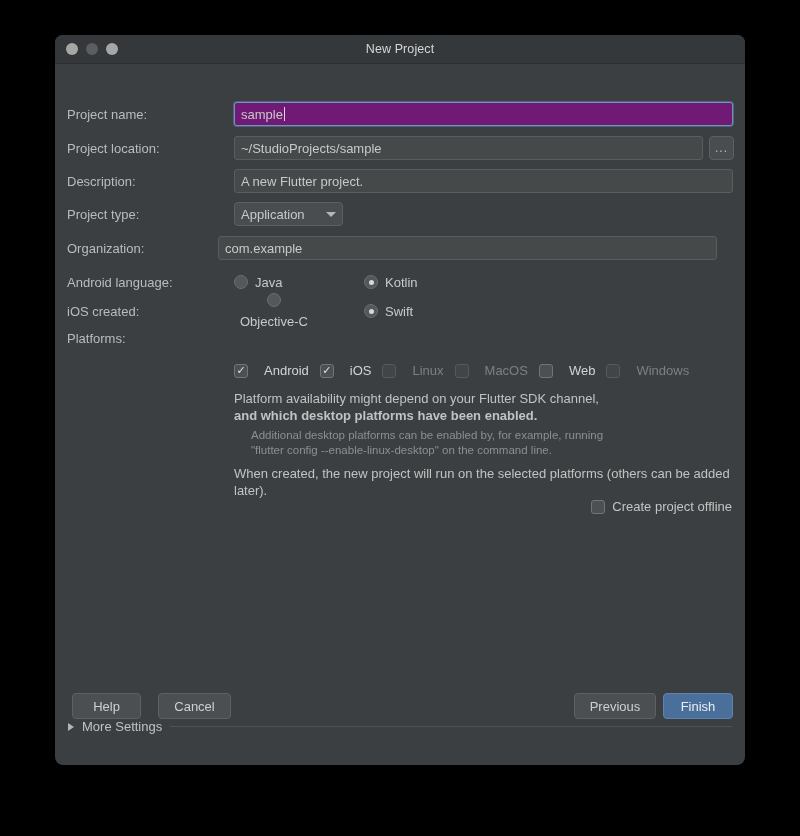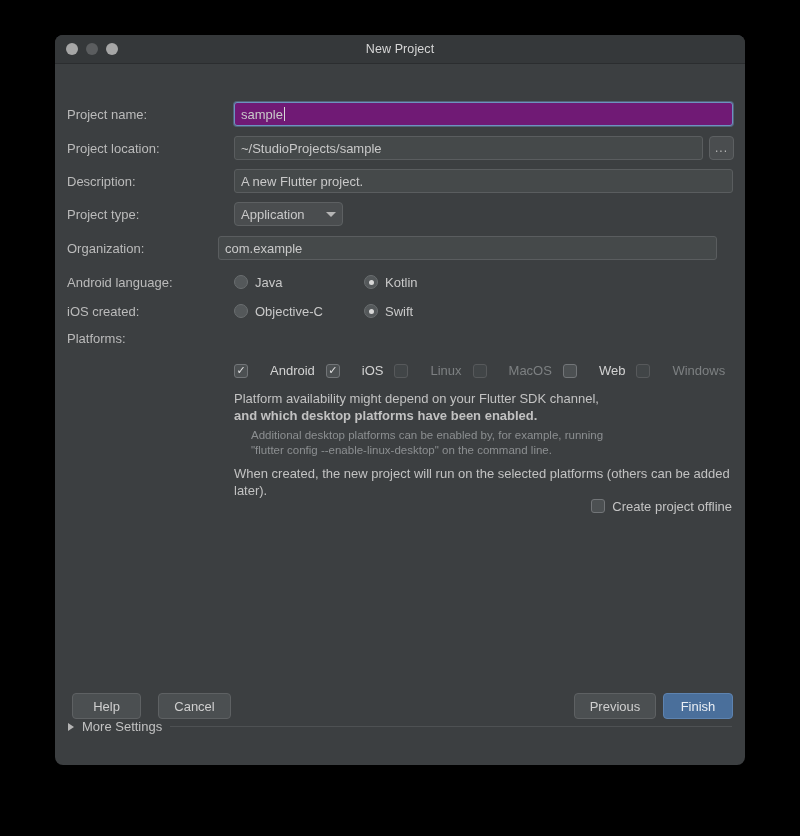--- a/index.html
+++ b/index.html
@@ -171,21 +171,21 @@
     content: "";
     width: 5px; height: 5px;
     border-radius: 50%;
     background: #d8d8d8;
   }
 
   
   .cb-item {
     display: inline-flex;
     align-items: center;
-    gap: 22px;
+    gap: 16px;
     font-size: 13px;
     color: #d3d3d3;
     margin-right: 11px;
   }
   .cb-item.disabled { color: #7d8082; }
   .cb {
     width: 14px; height: 14px;
     border-radius: 3px;
     background: #4c5052;
     border: 1px solid #727578;
@@ -228,20 +228,21 @@
     font-size: 11.5px;
     color: #8c8f91;
     line-height: 15px;
   }
 
   #offline-row {
     position: absolute;
     right: 13px;
     top: 435px;
     display: flex;
+    align-items: center;
     gap: 7px;
     font-size: 13px;
     color: #c4c4c4;
   }
 
   
   #more-settings {
     position: absolute;
     left: 13px; right: 13px;
     top: 655px;
@@ -355,21 +356,21 @@
           <span>Java</span>
         </div>
         <div class="radio-item" style="left:309px;">
           <span class="radio on"></span>
           <span>Kotlin</span>
         </div>
       </div>
 
       <div class="row" style="top:234px;">
         <div class="lbl">iOS created:</div>
-        <div class="radio-item" style="left:179px;">
+        <div class="radio-item" style="left:185px;flex-direction:column;">
           <span class="radio"></span>
           <span>Objective-C</span>
         </div>
         <div class="radio-item" style="left:309px;">
           <span class="radio on"></span>
           <span>Swift</span>
         </div>
       </div>
 
       <div class="row" style="top:261px;">

